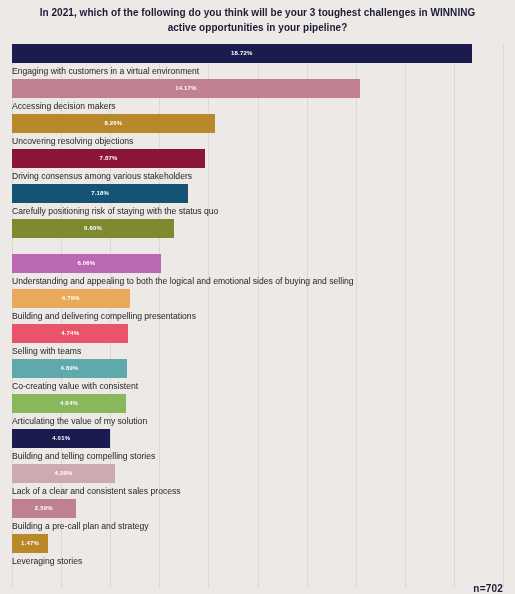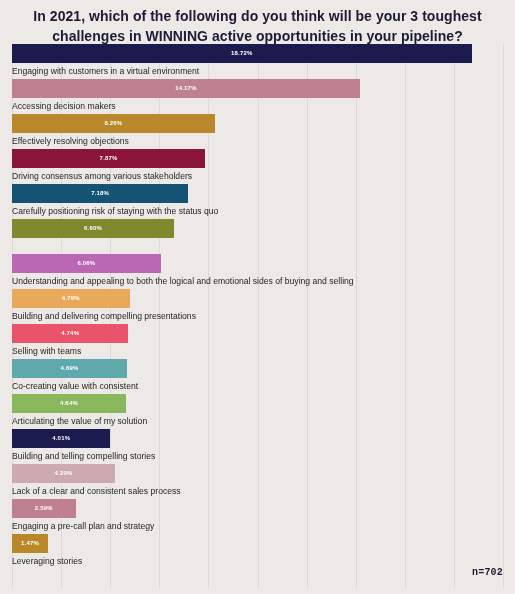--- a/index.html
+++ b/index.html
@@ -19,21 +19,21 @@
     height: 594px;
     background: #ece9e7;
     box-sizing: border-box;
   }
   #chart-title {
     position: absolute;
     left: 0;
     top: 6px;
     width: 515px;
     text-align: center;
-    font-size: 14px;
+    font-size: 10px;
     font-weight: bold;
     color: #1b1b35;
     line-height: 1.45;
     letter-spacing: 0.05px;
     padding: 0 28px;
     box-sizing: border-box;
   }
   #plot {
     position: absolute;
     left: 12px;
@@ -89,26 +89,25 @@
     height: 15px;
     line-height: 15px;
     font-size: 8.6px;
     color: #1f1f1f;
     white-space: nowrap;
     background: transparent;
   }
   #sample-size {
     position: absolute;
     right: 12px;
-    bottom: 16px;
+    bottom: 0;
     font-size: 10px;
     font-weight: bold;
     color: #1b1b35;
     letter-spacing: 0.2px;
-    font-family: Liberation Mono, monospace;
   }
 </style>
 </head>
 <body>
 
 <div id="chart-card">
 
   <div id="chart-title">In 2021, which of the following do you think will be your 3 toughest challenges in WINNING active opportunities in your pipeline?</div>
 
   <div id="plot">
@@ -135,21 +134,21 @@
         <div class="row">
           <div class="bar" title="Accessing decision makers 14.17%" style="width: 347.873px; background: rgb(191, 129, 144);">
             <span class="bar-value">14.17%</span>
           </div>
           <div class="cat-label">Accessing decision makers</div>
         </div>
         <div class="row">
           <div class="bar" title="Effectively resolving objections 8.26%" style="width: 202.783px; background: rgb(184, 136, 42);">
             <span class="bar-value">8.26%</span>
           </div>
-          <div class="cat-label">Effectively resolving objections</div>
+          <div class="cat-label">Uncovering resolving objections</div>
         </div>
         <div class="row">
           <div class="bar" title="Driving consensus among various stakeholders 7.87%" style="width: 193.208px; background: rgb(138, 21, 56);">
             <span class="bar-value">7.87%</span>
           </div>
           <div class="cat-label">Driving consensus among various stakeholders</div>
         </div>
         <div class="row">
           <div class="bar" title="Carefully positioning risk of staying with the status quo 7.18%" style="width: 176.269px; background: rgb(20, 83, 116);">
             <span class="bar-value">7.18%</span>
@@ -200,21 +199,21 @@
         <div class="row">
           <div class="bar" title="Lack of a clear and consistent sales process 4.20%" style="width: 103.11px; background: rgb(206, 170, 176);">
             <span class="bar-value">4.20%</span>
           </div>
           <div class="cat-label">Lack of a clear and consistent sales process</div>
         </div>
         <div class="row">
           <div class="bar" title="Building a pre-call plan and strategy 2.59%" style="width: 63.5845px; background: rgb(191, 129, 144);">
             <span class="bar-value">2.59%</span>
           </div>
-          <div class="cat-label">Engaging a pre-call plan and strategy</div>
+          <div class="cat-label">Building a pre-call plan and strategy</div>
         </div>
         <div class="row">
           <div class="bar" title="Leveraging insights 1.47%" style="width: 36.0885px; background: rgb(184, 136, 42);">
             <span class="bar-value">1.47%</span>
           </div>
           <div class="cat-label">Leveraging stories</div>
         </div>
       </div>
   </div>
 

